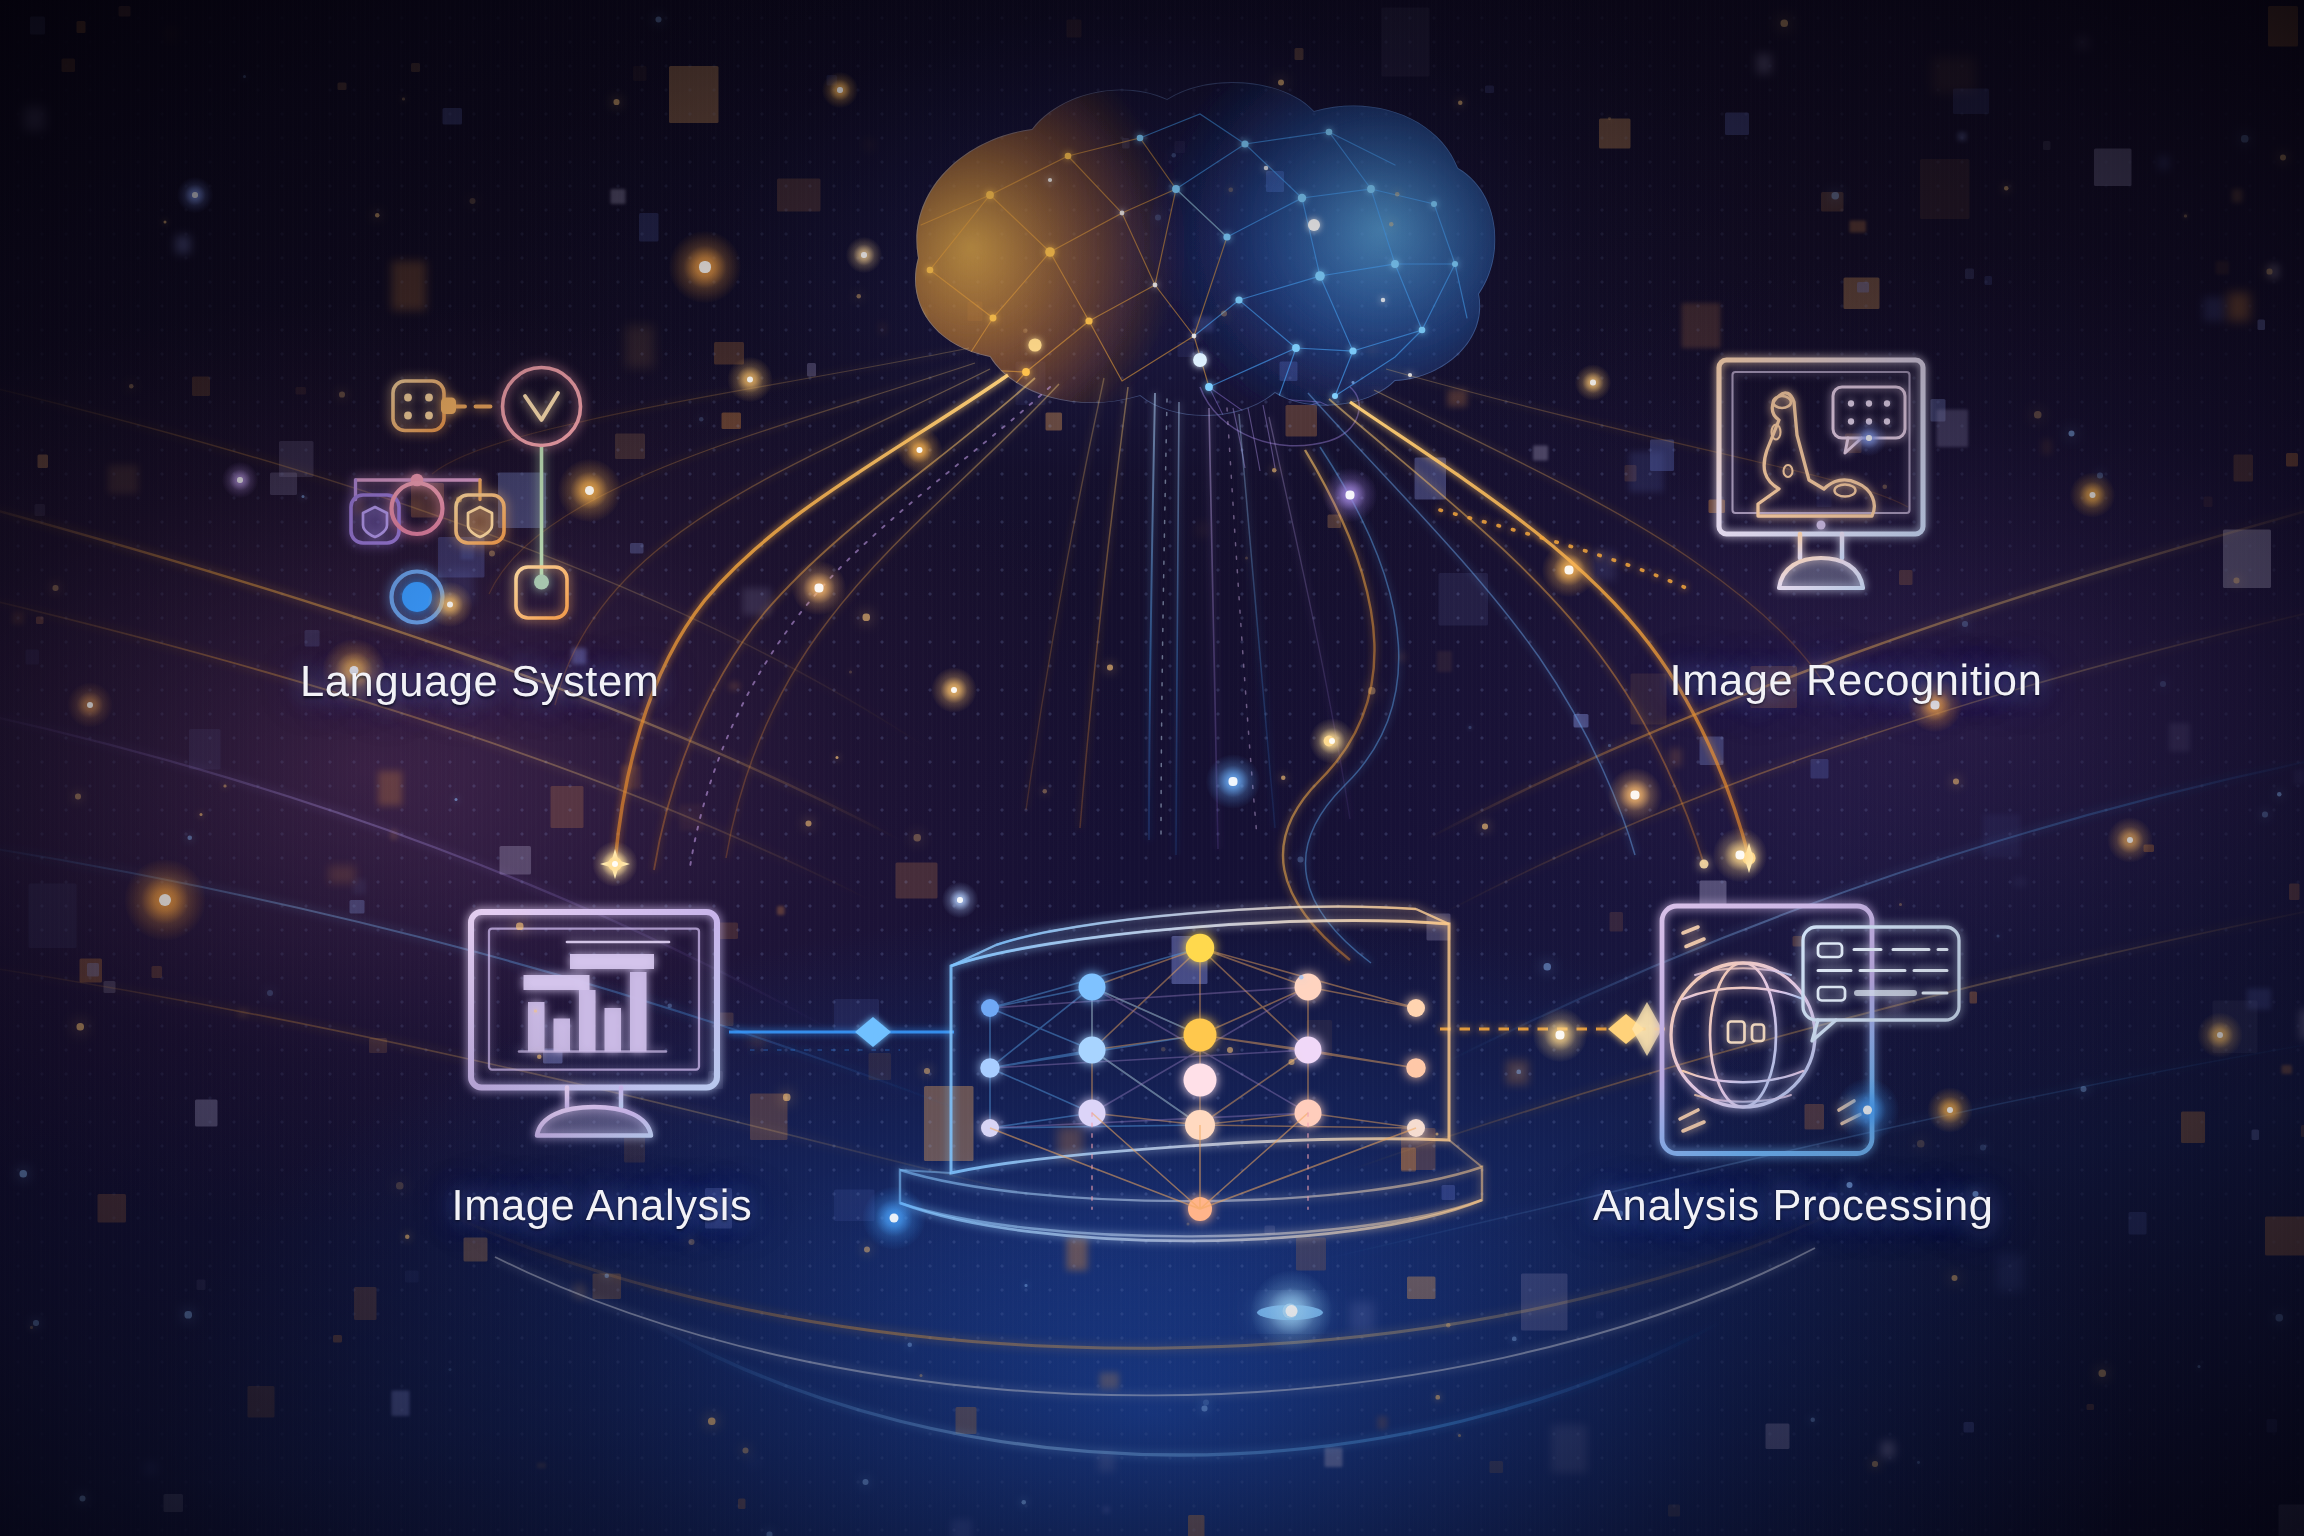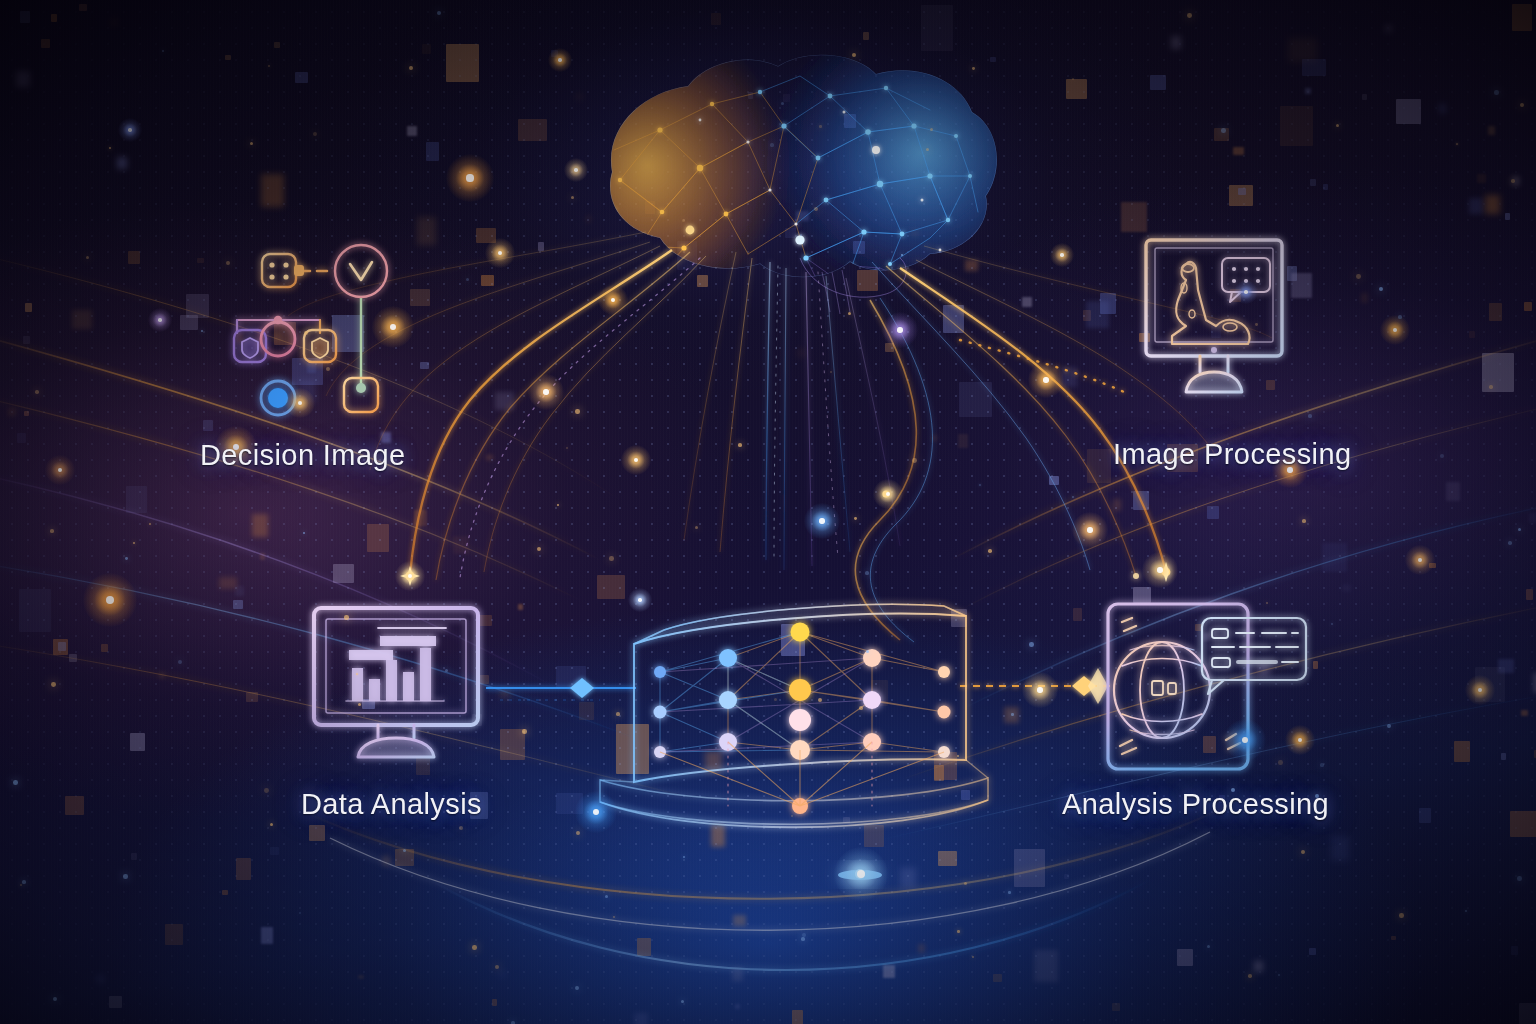--- a/index.html
+++ b/index.html
@@ -1075,18 +1075,18 @@
       <div class="spark" style="left: 957px; top: 930px; width: 2.5px; height: 2.5px; background: rgb(255, 200, 120); opacity: 0.61; box-shadow: rgb(255, 200, 120) 0px 0px 5px;"></div>
       <div class="spark" style="left: 575px; top: 986px; width: 4.2px; height: 4.2px; background: rgb(143, 192, 255); opacity: 0.53; box-shadow: rgb(143, 192, 255) 0px 0px 8px;"></div>
       <div class="spark" style="left: 22px; top: 880px; width: 3.7px; height: 3.7px; background: rgb(143, 192, 255); opacity: 0.5; box-shadow: rgb(143, 192, 255) 0px 0px 7px;"></div>
       <div class="spark" style="left: 304px; top: 331px; width: 3.9px; height: 3.9px; background: rgb(255, 200, 120); opacity: 0.58; box-shadow: rgb(255, 200, 120) 0px 0px 8px;"></div>
       <div class="spark" style="left: 814px; top: 207px; width: 4px; height: 4px; background: rgb(255, 200, 120); opacity: 0.33; box-shadow: rgb(255, 200, 120) 0px 0px 8px;"></div>
       <div class="spark" style="left: 866px; top: 650px; width: 3.3px; height: 3.3px; background: rgb(143, 192, 255); opacity: 0.68; box-shadow: rgb(143, 192, 255) 0px 0px 7px;"></div>
     </div>
 
   <div class="layer" id="bg-vignette"></div>
 
-  <div class="node-label" id="label-decision">Decision Image</div>
-  <div class="node-label" id="label-image">Image Processing</div>
-  <div class="node-label" id="label-data">Data Analysis</div>
+  <div class="node-label" id="label-decision">Language System</div>
+  <div class="node-label" id="label-image">Image Recognition</div>
+  <div class="node-label" id="label-data">Image Analysis</div>
   <div class="node-label" id="label-language">Analysis Processing</div>
 
 </div>
 
 </body></html>

